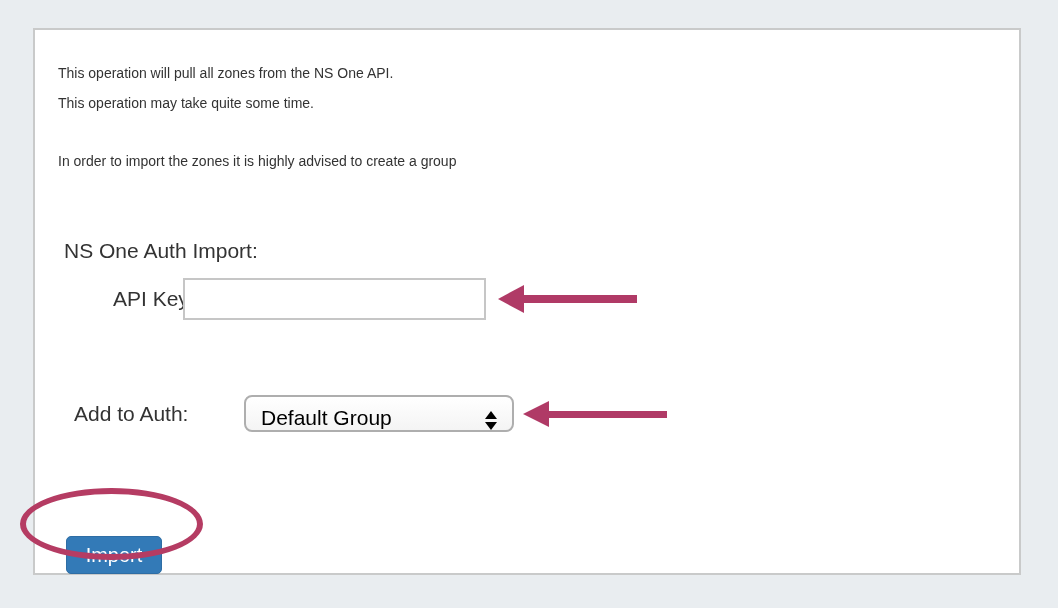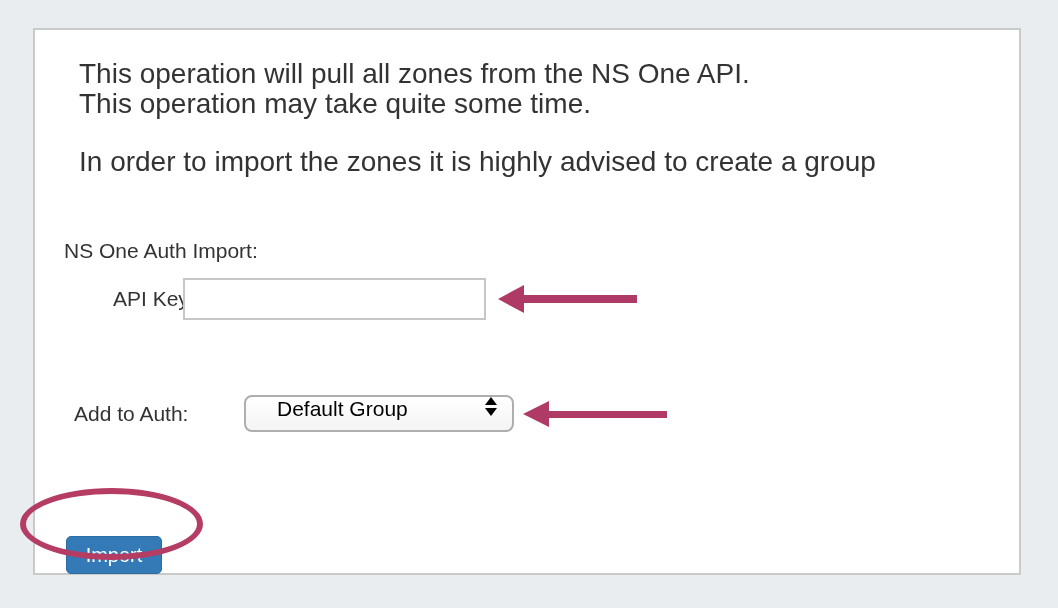--- a/index.html
+++ b/index.html
@@ -13,22 +13,22 @@
   }
   .panel {
     position: absolute;
     left: 33px; top: 28px;
     width: 988px; height: 547px;
     background: #ffffff;
     border: 2px solid #c9caca;
   }
   .txt-line {
     position: absolute;
-    left: 44px;
-    font-size: 28px;
+    left: 23px;
+    font-size: 14px;
     line-height: 25px;
     color: #333333;
     white-space: nowrap;
   }
   .section-heading {
     position: absolute;
     left: 29px;
     font-size: 21px;
     line-height: 25px;
     color: #333333;
@@ -56,23 +56,22 @@
   }
   .group-label { left: 39px; top: 365px; height: 37px; }
   .select-box {
     position: absolute;
     left: 209px; top: 365px;
     width: 270px; height: 37px;
     border: 2px solid #aeaeae;
     border-radius: 8px;
     background: linear-gradient(180deg, #ffffff 0%, #f4f4f4 100%);
     display: flex;
-    align-items: flex-start;
+    align-items: flex-end;
     cursor: default;
-    padding-left: 16px;
   }
   .select-value {
     font-size: 21px;
     color: #000000;
     padding-left: 15px;
     flex: 1;
     white-space: nowrap;
   }
   .select-arrows {
     display: flex;

